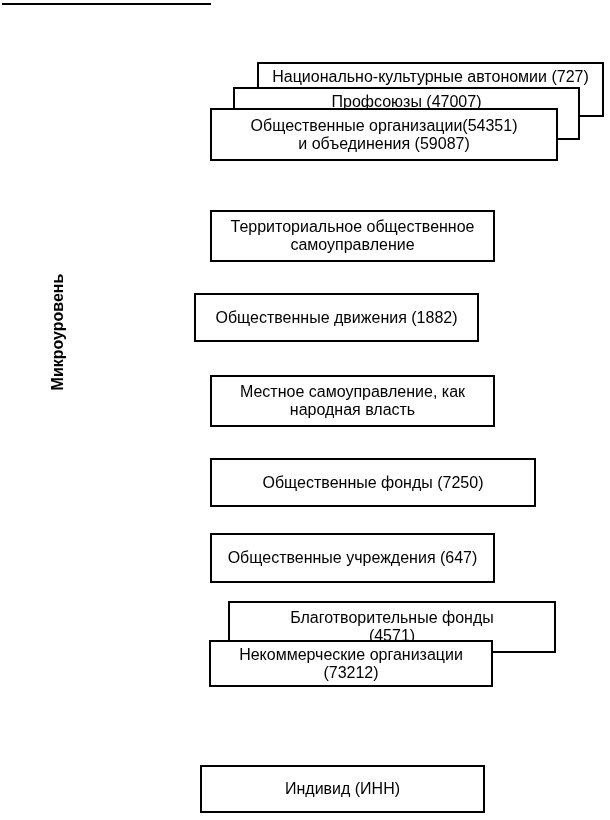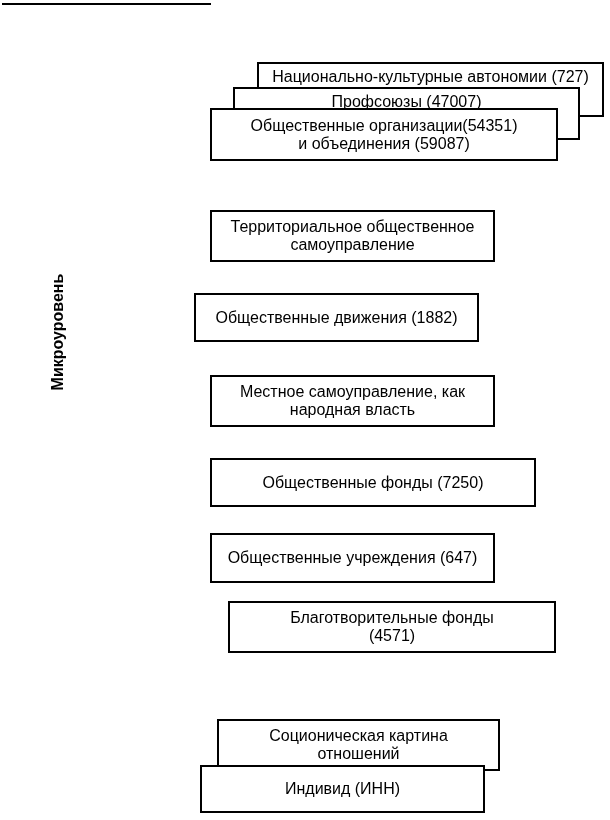--- a/index.html
+++ b/index.html
@@ -111,22 +111,22 @@
   </div>
 
   <div class="box box-5 bold">
     <div class="line">Общественные учреждения (647)</div>
   </div>
 
   <div class="box box-d bold">
     <div class="line">Благотворительные фонды</div>
     <div class="line">(4571)</div>
   </div>
+  <div class="box box-e bold">
+    <div class="line">Некоммерческие организации</div>
+    <div class="line">(73212)</div>
+  </div>
 
-  <div class="box box-f bold">
-    <div class="line">Соционическая картина</div>
-    <div class="line">отношений</div>
-  </div>
   <div class="box box-g bold">
     <div class="line">Индивид (ИНН)</div>
   </div>
 
 </div>
 
 </body></html>

